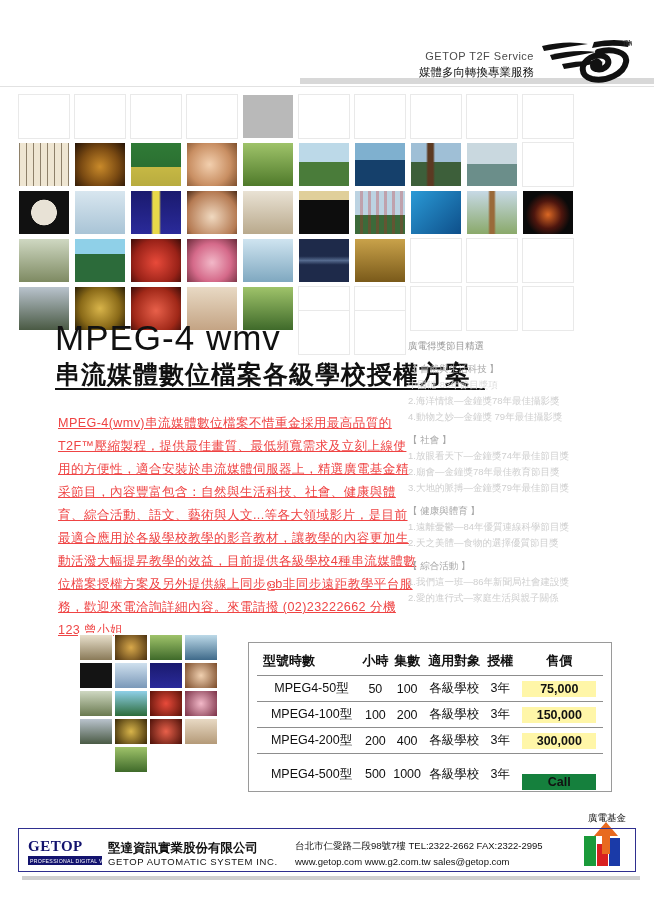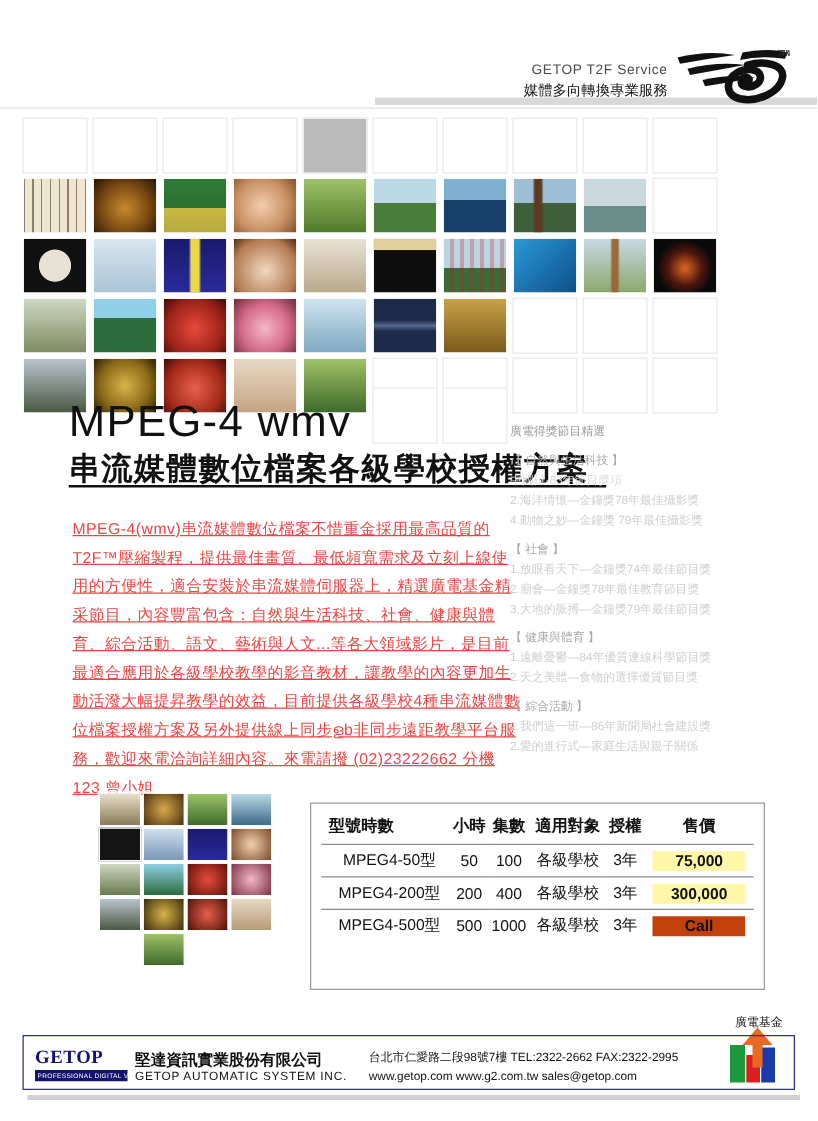--- a/index.html
+++ b/index.html
@@ -220,21 +220,21 @@
   .price-table th.model-h { text-align: left; padding-left: 6px; }
   .price-cell {
     display: inline-block;
     min-width: 62px;
     background: #fff6a8;
     color: #111;
     font-weight: bold;
     padding: 1px 6px;
     text-align: center;
   }
-  .price-cell.call { background: #c2410c; }
+  .price-cell.call { background: #15803d; margin-top: 16px; }
   .price-shadow {
     position: absolute;
     left: 252px;
     top: 646px;
     width: 362px;
     height: 148px;
     background: #b5b5b5;
     z-index: -1;
   }
 
@@ -559,20 +559,28 @@
       <tbody>
         <tr>
           <td class="model">MPEG4-50型</td>
           <td>50</td>
           <td>100</td>
           <td>各級學校</td>
           <td>3年</td>
           <td><span class="price-cell">75,000</span></td>
         </tr>
         <tr>
+          <td class="model">MPEG4-100型</td>
+          <td>100</td>
+          <td>200</td>
+          <td>各級學校</td>
+          <td>3年</td>
+          <td><span class="price-cell">150,000</span></td>
+        </tr>
+        <tr>
           <td class="model">MPEG4-200型</td>
           <td>200</td>
           <td>400</td>
           <td>各級學校</td>
           <td>3年</td>
           <td><span class="price-cell">300,000</span></td>
         </tr>
         <tr>
           <td class="model">MPEG4-500型</td>
           <td>500</td>

